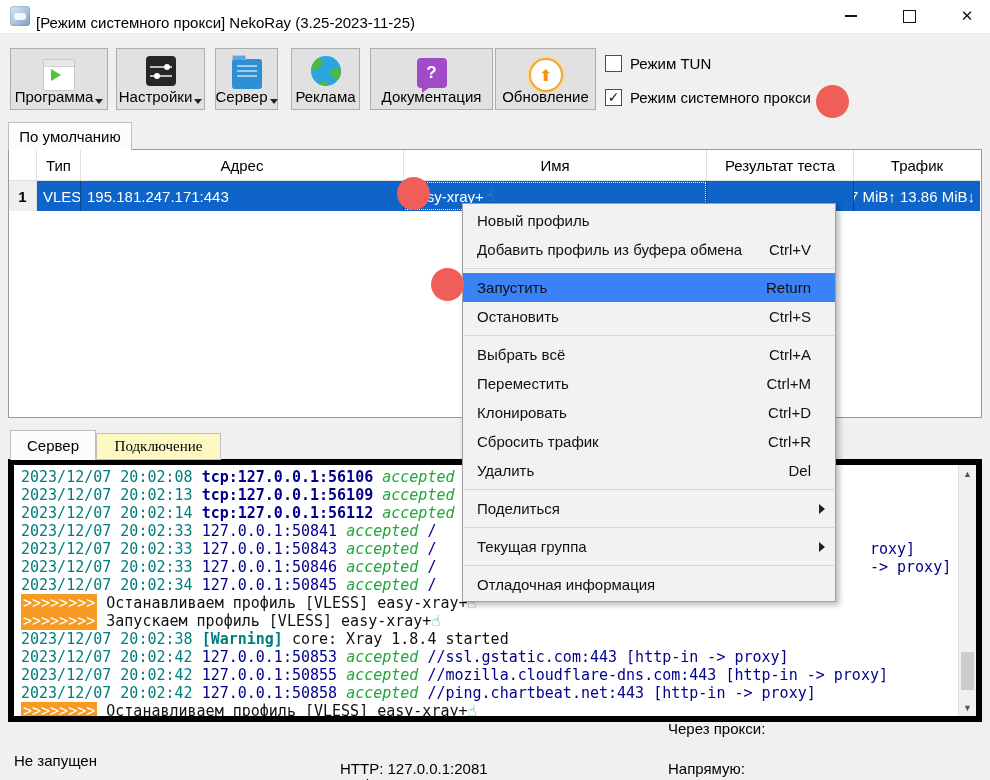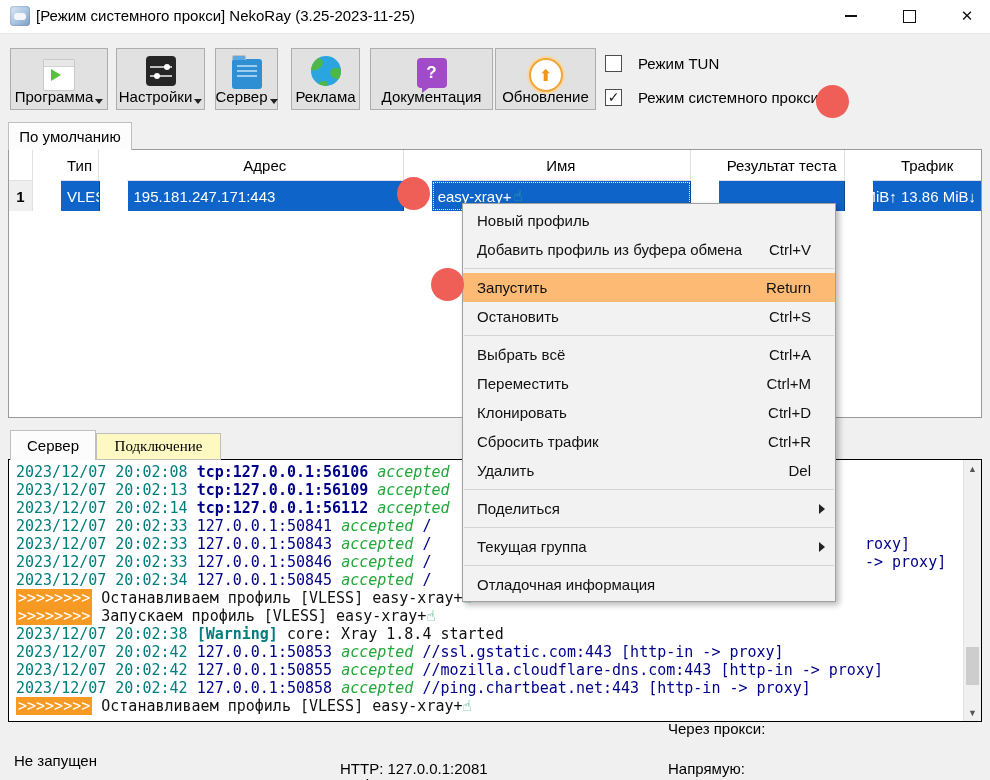--- a/index.html
+++ b/index.html
@@ -7,21 +7,21 @@
        font-family:"Liberation Sans","DejaVu Sans",sans-serif;overflow:hidden;
        -webkit-font-smoothing:antialiased;}
   .abs{position:absolute;}
 
   
   #titlebar{left:0;top:0;width:990px;height:33px;background:#ffffff;border-bottom:1px solid #e6e6e6;}
   #app-icon{left:10px;top:6px;width:20px;height:20px;border-radius:4px;
             background:linear-gradient(135deg,#dce9f7 0%,#aac4e0 55%,#7d9cc4 100%);
             box-shadow:inset 0 0 2px #5f7ba0;}
   #app-icon:after{content:"";position:absolute;left:4px;top:7px;width:12px;height:7px;border-radius:3px;background:#f3f6fa;}
-  #title-text{left:36px;top:7px;font-size:15px;color:#000;}
+  #title-text{left:36px;top:14px;font-size:15px;color:#000;}
   .wbtn{top:0;width:46px;height:32px;display:flex;align-items:center;justify-content:center;color:#111;font-size:15px;}
   #btn-min{left:828px;} #btn-max{left:886px;} #btn-close{left:944px;}
   #btn-max .box{width:11px;height:11px;border:1px solid #111;display:block;}
   #btn-min .bar{width:12px;height:1.5px;background:#111;display:block;}
 
   
   .tbtn{top:48px;height:62px;background:#e1e1e1;border:1px solid #adadad;box-sizing:border-box;
         display:flex;flex-direction:column;align-items:center;justify-content:flex-end;padding-bottom:3px;}
   .tbtn .lbl{font-size:15px;color:#000;line-height:18px;white-space:nowrap;}
   .tbtn .ic{position:absolute;top:7px;left:50%;transform:translateX(-50%);width:30px;height:30px;}
@@ -44,63 +44,63 @@
   .ic-globe i{position:absolute;background:#4db748;border-radius:50%;}
   .ic-globe i.g1{width:16px;height:12px;left:-4px;top:2px;transform:rotate(-20deg);}
   .ic-globe i.g2{width:14px;height:11px;right:-3px;top:12px;transform:rotate(15deg);}
   .ic-globe i.g3{width:9px;height:7px;left:8px;bottom:-2px;}
   .ic-doc{width:28px;height:24px;background:#a24bc8;border-radius:4px;color:#fff;font-weight:bold;font-size:17px;
           display:flex;align-items:center;justify-content:center;margin-top:2px;}
   .ic-doc:after{content:"";position:absolute;left:5px;bottom:-5px;width:0;height:0;border-top:6px solid #a24bc8;border-right:8px solid transparent;}
   .ic-update{width:26px;height:26px;margin-top:2px;border-radius:50%;background:#fff;border:2px solid #f0a63a;
              box-shadow:0 0 0 2px #f7d9a8;display:flex;align-items:center;justify-content:center;color:#f0941e;font-size:16px;font-weight:bold;}
 
-  .cbrow{display:flex;align-items:center;gap:16px;text-align:right;}
+  .cbrow{display:flex;align-items:center;gap:8px;text-align:right;}
   .cbox{width:17px;height:17px;background:#fff;border:1px solid #4d4d4d;box-sizing:border-box;
         display:flex;align-items:center;justify-content:center;font-size:14px;color:#1a1a1a;line-height:15px;}
   .cblabel{font-size:15px;color:#000;white-space:nowrap;}
 
   
   .tab{box-sizing:border-box;background:#fcfcfc;border:1px solid #bfbfbf;border-bottom:none;
        font-size:15px;color:#000;display:flex;align-items:center;justify-content:center;z-index:5;}
   .tab.inactive{background:#fef9c3;border-bottom:1px solid #bfbfbf;font-family:Liberation Serif, serif;}
   #group-tab{left:8px;top:122px;width:124px;height:28px;}
   #table-panel{left:8px;top:149px;width:974px;height:269px;background:#fff;border:1px solid #9a9a9a;box-sizing:border-box;}
-  .trow{display:flex;width:100%;box-sizing:border-box;gap:28px;}
+  .trow{display:flex;width:100%;box-sizing:border-box;}
   .tcell{box-sizing:border-box;font-size:15px;display:flex;align-items:center;justify-content:center;
          border-right:1px solid #e0e0e0;overflow:hidden;white-space:nowrap;}
   #thead .tcell{height:31px;border-bottom:1px solid #e0e0e0;color:#000;background:#fff;}
   .c-num{width:28px;} .c-type{width:44px;} .c-addr{width:323px;} .c-name{width:303px;} .c-test{width:147px;} .c-traf{width:126px;border-right:none;}
   #trow1 .tcell{height:30px;background:#0e64c8;color:#fff;border-right:1px solid rgba(0,0,0,.28);justify-content:flex-start;padding-left:6px;}
   #trow1 .c-num{background:#efefef;color:#000;font-weight:bold;justify-content:center;padding-left:0;border-right:1px solid #e0e0e0;}
   #trow1 .c-name{outline:1px dotted #e8eef7;outline-offset:-2px;}
   #trow1 .c-traf{justify-content:flex-end;padding-right:5px;padding-left:0;border-right:none;}
   .hand{color:#35b57a;font-size:15px;margin-left:2px;}
 
   
   #log-tab-a{left:10px;top:430px;width:86px;height:30px;}
   #log-tab-b{left:96px;top:433px;width:125px;height:27px;}
-  #log-panel{left:8px;top:459px;width:974px;height:263px;background:#fff;border:1px solid #000000;box-sizing:border-box;overflow:hidden;}
+  #log-panel{left:8px;top:459px;width:974px;height:263px;background:#fff;border:6px solid #000000;box-sizing:border-box;overflow:hidden;}
   #log-lines{position:absolute;left:7px;top:3px;right:20px;}
   .logline{font-family:"DejaVu Sans Mono","Liberation Mono",monospace;font-size:15px;line-height:18px;white-space:pre;}
   .s-ts{color:#007d7d;} .s-tcpb{color:#00008b;font-weight:bold;} .s-addr{color:#00008b;}
   .s-ok{color:#23a63a;font-style:italic;} .s-url{color:#00008b;} .s-warn{color:#007d7d;font-weight:bold;}
   .s-txt{color:#101010;} .s-badge{background:#f79a23;color:#fff;padding:0 2px;} .s-hand{color:#2fae74;}
 
   
   #vscroll{position:absolute;right:0;top:0;width:17px;height:100%;background:#f0f0f0;border-left:1px solid #e2e2e2;}
   .sarrow{position:absolute;left:0;width:17px;height:17px;display:flex;align-items:center;justify-content:center;color:#555;font-size:9px;}
   #sthumb{position:absolute;left:2px;width:13px;top:187px;height:38px;background:#cdcdcd;}
 
   
   #ctx-menu{left:462px;top:203px;width:374px;background:#f2f2f2;border:1px solid #a0a0a0;box-sizing:border-box;
             padding:2px 0;box-shadow:3px 3px 6px rgba(0,0,0,.28);z-index:30;}
   .mi{height:29px;display:flex;align-items:center;padding:0 14px;font-size:15px;color:#111;position:relative;}
   .mi .sc{margin-left:auto;padding-right:10px;color:#111;}
-  .mi.hl{background:#fdba74;}
+  .mi.hl{background:#3b82f6;}
   .mi .subarrow{position:absolute;right:10px;top:50%;margin-top:-5px;width:0;height:0;
                 border-top:5px solid transparent;border-bottom:5px solid transparent;border-left:6px solid #222;}
   .msep{height:1px;background:#d4d4d4;margin:4px 1px;}
 
   
   .sbtext{font-size:15px;color:#000;white-space:nowrap;}
 
   
   .dot{position:absolute;width:33px;height:33px;border-radius:50%;background:#ef5e57;z-index:40;}
 </style>

